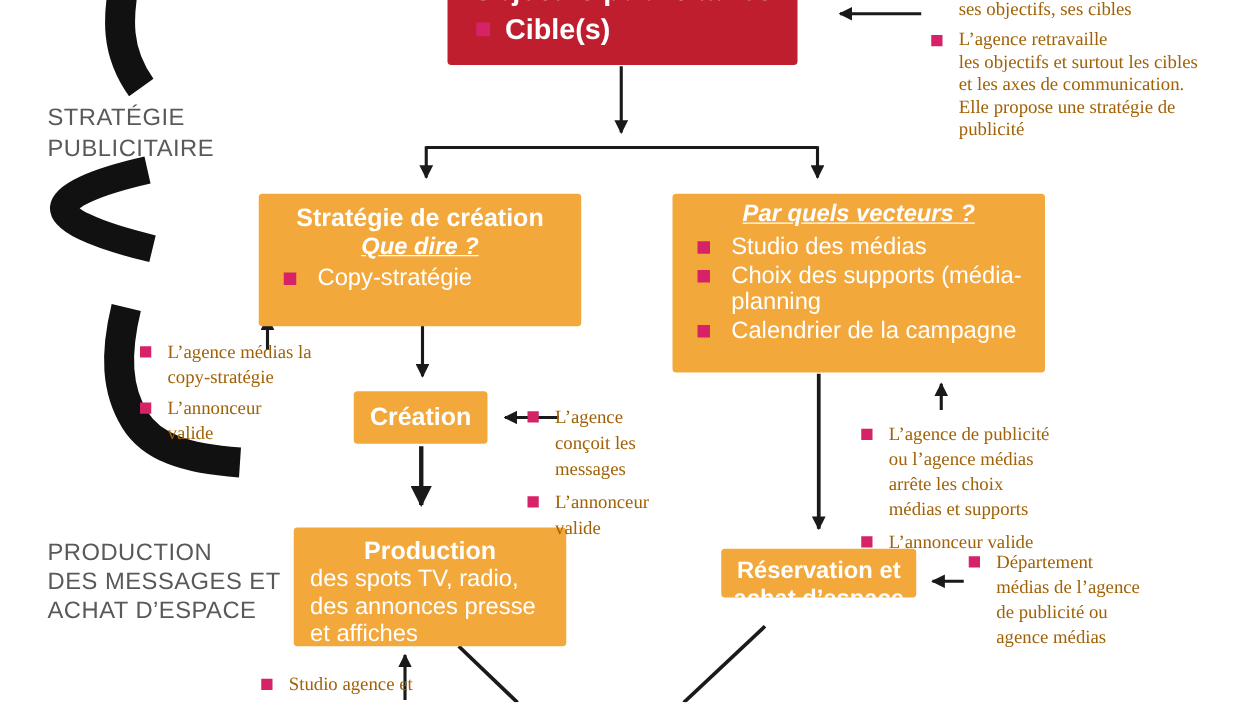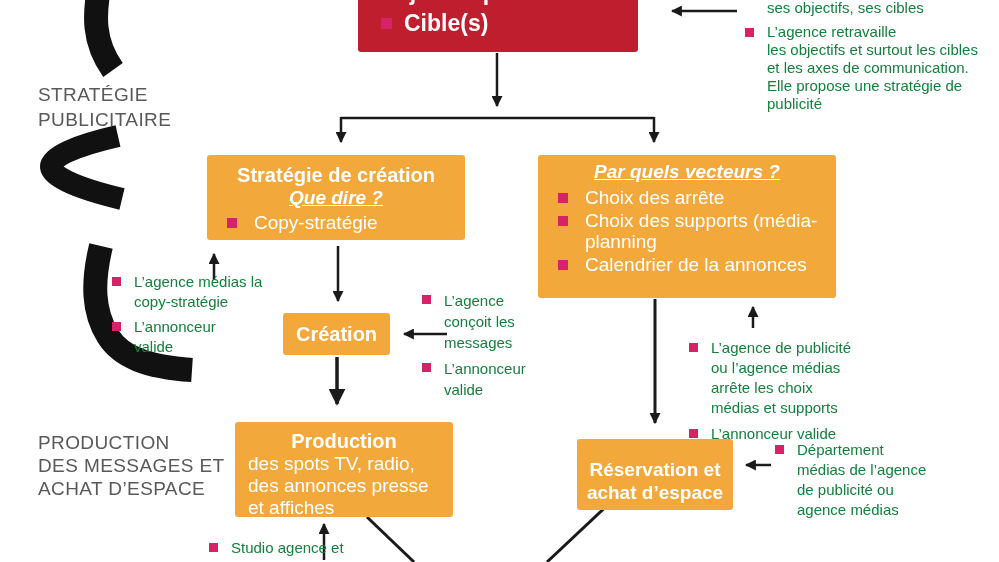--- a/index.html
+++ b/index.html
@@ -25,45 +25,45 @@
   .sq{display:inline-block;background:#D62368;flex:none;}
 
   
   .box-obj{left:358px;top:-46px;width:280px;height:98px;padding-top:24px;}
   .box-obj .bt{font-size:23px;line-height:28px;}
   .box-obj .brow{display:flex;align-items:flex-start;padding-left:23px;margin-top:3px;
                  font-size:23px;font-weight:bold;line-height:28px;}
   .box-obj .sq{width:11px;height:11px;margin:9px 12px 0 0;}
 
   
-  .box-sc{left:207px;top:155px;width:258px;height:85px;padding-top:8px;}
+  .box-sc{left:207px;top:155px;width:258px;height:106px;padding-top:8px;}
   .box-sm{left:538px;top:155px;width:298px;height:143px;padding-top:6px;}
   .box-sc .bt,.box-sm .bt{font-size:20px;line-height:24px;}
   .box-sc .sub,.box-sm .sub{font-size:19px;line-height:22px;}
   .item-row{display:flex;align-items:flex-start;font-size:19px;line-height:21px;
             color:#fff;white-space:pre-line;}
   .box-sc .item-row{padding-left:20px;margin-top:3px;}
   .box-sm .item-row{padding-left:20px;margin-top:2px;}
   .item-row .sq{width:10px;height:10px;margin:6px 17px 0 0;}
 
   .box-cr{left:283px;top:313px;width:107px;height:42px;}
   .box-cr .bt{font-size:20px;line-height:42px;}
 
   .box-pr{left:235px;top:422px;width:218px;height:95px;padding-top:7px;}
   .box-pr .bt{font-size:20px;line-height:24px;}
   .box-pr .body{font-size:19px;line-height:22px;padding-left:13px;white-space:pre-line;}
 
-  .box-rs{left:577px;top:439px;width:156px;height:71px;padding-top:19px;}
+  .box-rs{left:577px;top:439px;width:156px;height:39px;padding-top:6px;}
   .box-rs .bt{font-size:19px;line-height:23px;white-space:pre-line;}
 
   
   .note{position:absolute;}
   .note .item{display:flex;align-items:flex-start;}
   .note .sq{width:9px;height:9px;margin:5px 0 0 0;}
-  .note .txt{margin-left:13px;font-size:15px;color:#15803d;white-space:pre-line;}
+  .note .txt{margin-left:13px;font-size:15px;color:#a16207;white-space:pre-line;font-family:Liberation Serif, serif;}
   .lh18 .txt{line-height:18px;}
   .lh20 .txt{line-height:20px;}
   .lh21 .txt{line-height:21px;}
   .gap5 .item + .item{margin-top:5px;}
   .gap6 .item + .item{margin-top:6px;}
   .hiddensq{visibility:hidden;}
 </style>
 </head>
 <body>
 
@@ -125,30 +125,30 @@
     <div class="item-row">
       <span class="sq"></span>
       <span>Copy-stratégie</span>
     </div>
   </div>
 
   <div class="box org box-sm">
     <div class="sub">Par quels vecteurs ?</div>
     <div class="item-row" style="margin-top:4px;">
       <span class="sq"></span>
-      <span>Choix des arrête</span>
+      <span>Studio des médias</span>
     </div>
     <div class="item-row">
       <span class="sq"></span>
       <span>Choix des supports (média-
 planning</span>
     </div>
     <div class="item-row">
       <span class="sq"></span>
-      <span>Calendrier de la annonces</span>
+      <span>Calendrier de la campagne</span>
     </div>
   </div>
 
   <div class="box org box-cr">
     <div class="bt">Création</div>
   </div>
 
   <div class="box org box-pr">
     <div class="bt">Production</div>
     <div class="body">des spots TV, radio,
@@ -182,21 +182,21 @@
       <div class="txt">L’agence médias la
 copy-stratégie</div>
     </div>
     <div class="item">
       <span class="sq"></span>
       <div class="txt">L’annonceur
 valide</div>
     </div>
   </div>
 
-  <div class="note lh21 gap5" style="left:422px;top:290px;width:130px;">
+  <div class="note lh21 gap5" style="left:422px;top:324px;width:130px;">
     <div class="item">
       <span class="sq"></span>
       <div class="txt">L’agence
 conçoit les
 messages</div>
     </div>
     <div class="item">
       <span class="sq"></span>
       <div class="txt">L’annonceur
 valide</div>

